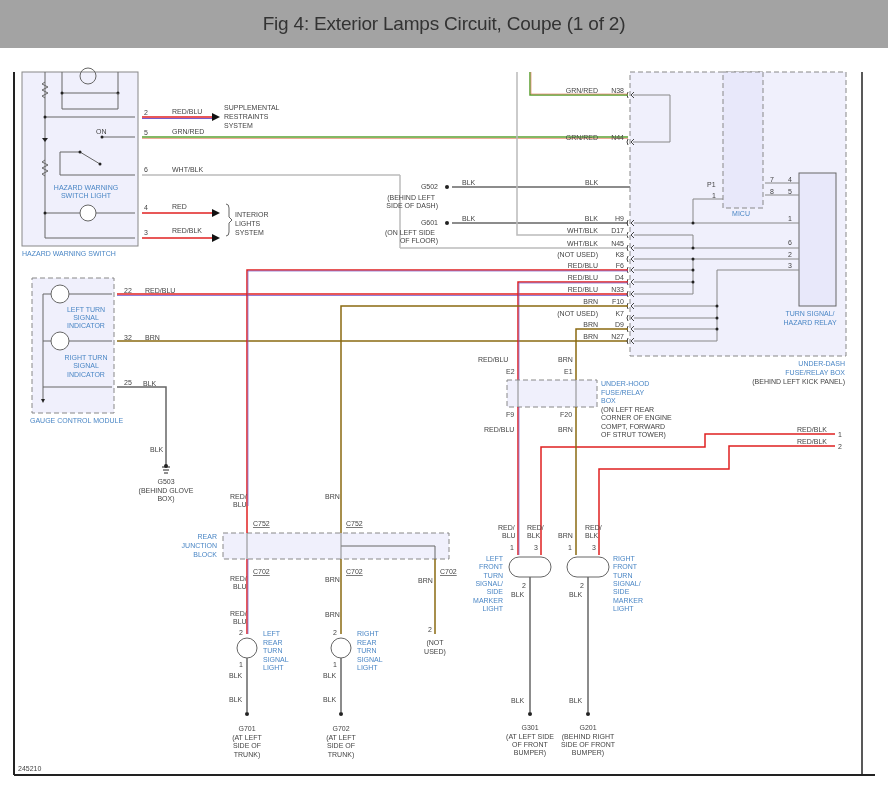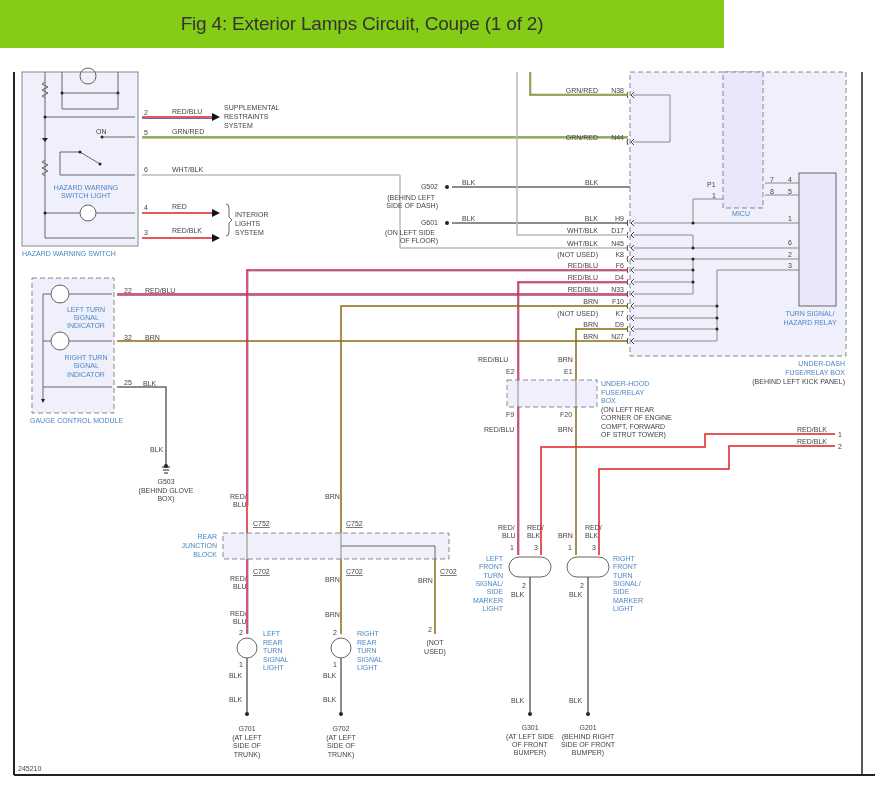--- a/index.html
+++ b/index.html
@@ -1,17 +1,17 @@
 <!DOCTYPE html>
 <html><head>
 <meta charset="utf-8">
 <style>
   html, body { margin: 0; padding: 0; background: #ffffff; }
   body { width: 888px; height: 791px; position: relative; overflow: hidden; font-family: "Liberation Sans", sans-serif; }
-  .header { position: absolute; left: 0; top: 0; width: 724px; height: 48px; background: #84cc16; display: flex; align-items: center; justify-content: center; }
+  .header { position: absolute; left: 0; top: 0; width: 888px; height: 48px; background: #a3a3a3; display: flex; align-items: center; justify-content: center; }
   .header h1 { margin: 0; font-family: "Liberation Sans", sans-serif; font-weight: normal; font-size: 19px; color: #333; letter-spacing: -0.2px; }
   svg#diagram { position: absolute; left: 0; top: 0; }
   svg text { font-family: "Liberation Sans", sans-serif; font-size: 7px; fill: #444; }
   svg text.blue { fill: #4a86c5; }
   svg text.conn { text-decoration: underline; }
 </style>
 </head>
 <body>
 
 <div class="header">

